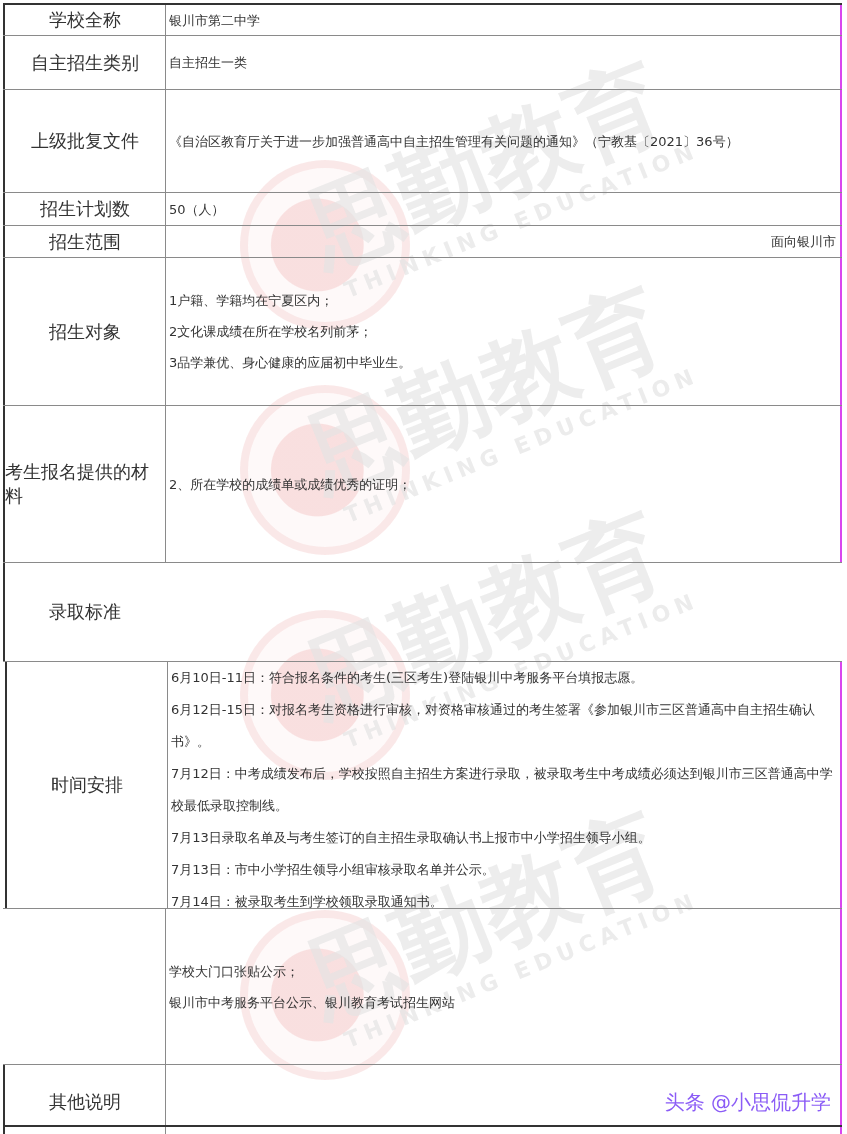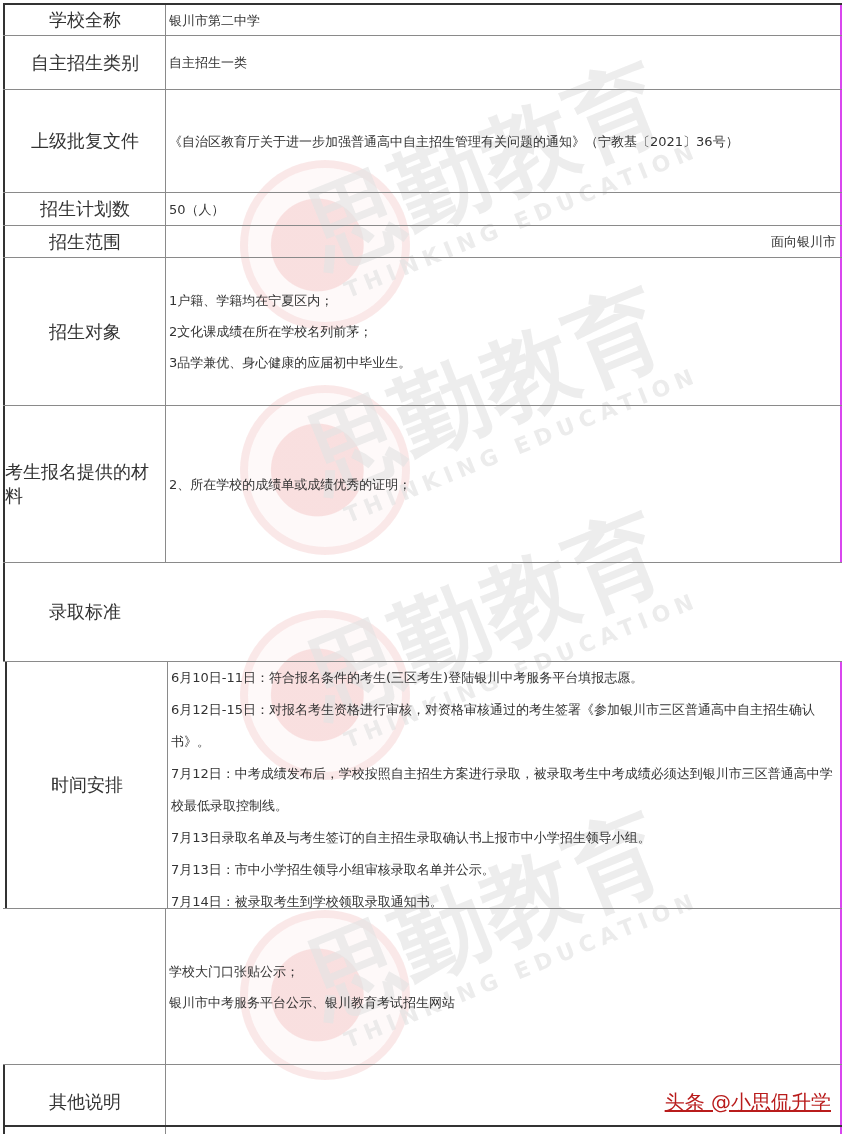--- a/index.html
+++ b/index.html
@@ -110,23 +110,22 @@
       transform: rotate(-22deg);
       transform-origin: left bottom;
       letter-spacing: 6px;
       white-space: nowrap;
     }
     .credit {
       position: absolute;
       right: 16px;
       top: 1089px;
       font-size: 20px;
-      color: #b91c1c;
+      color: #8b5cf6;
       z-index: 5;
-      text-decoration: underline;
     }
   </style>
 </head>
 <body>
 
 <div class="watermark" style="left:240px;top:150px;width:440px;height:160px;">
   <div class="wm-circle" style="left:0;top:10px;"></div>
   <div class="wm-text" style="left:95px;top:20px;">思勤教育</div>
   <div class="wm-sub" style="left:110px;top:128px;">THINKING EDUCATION</div>
 </div>

